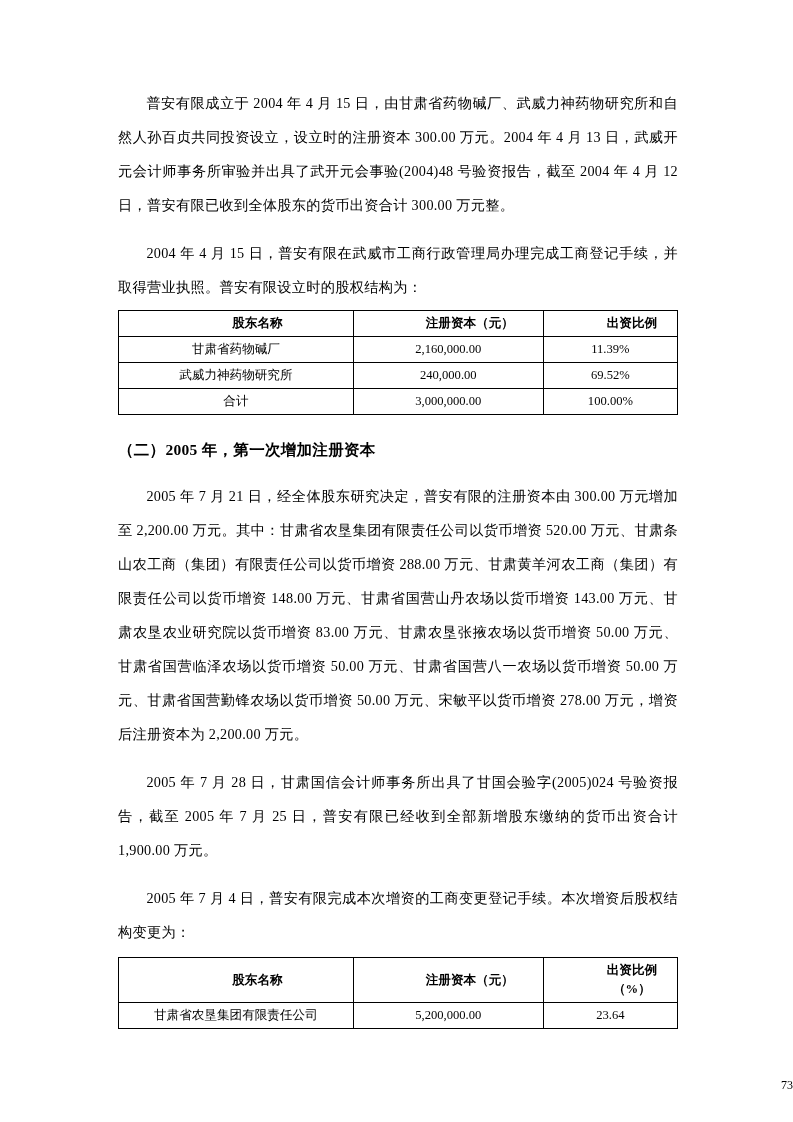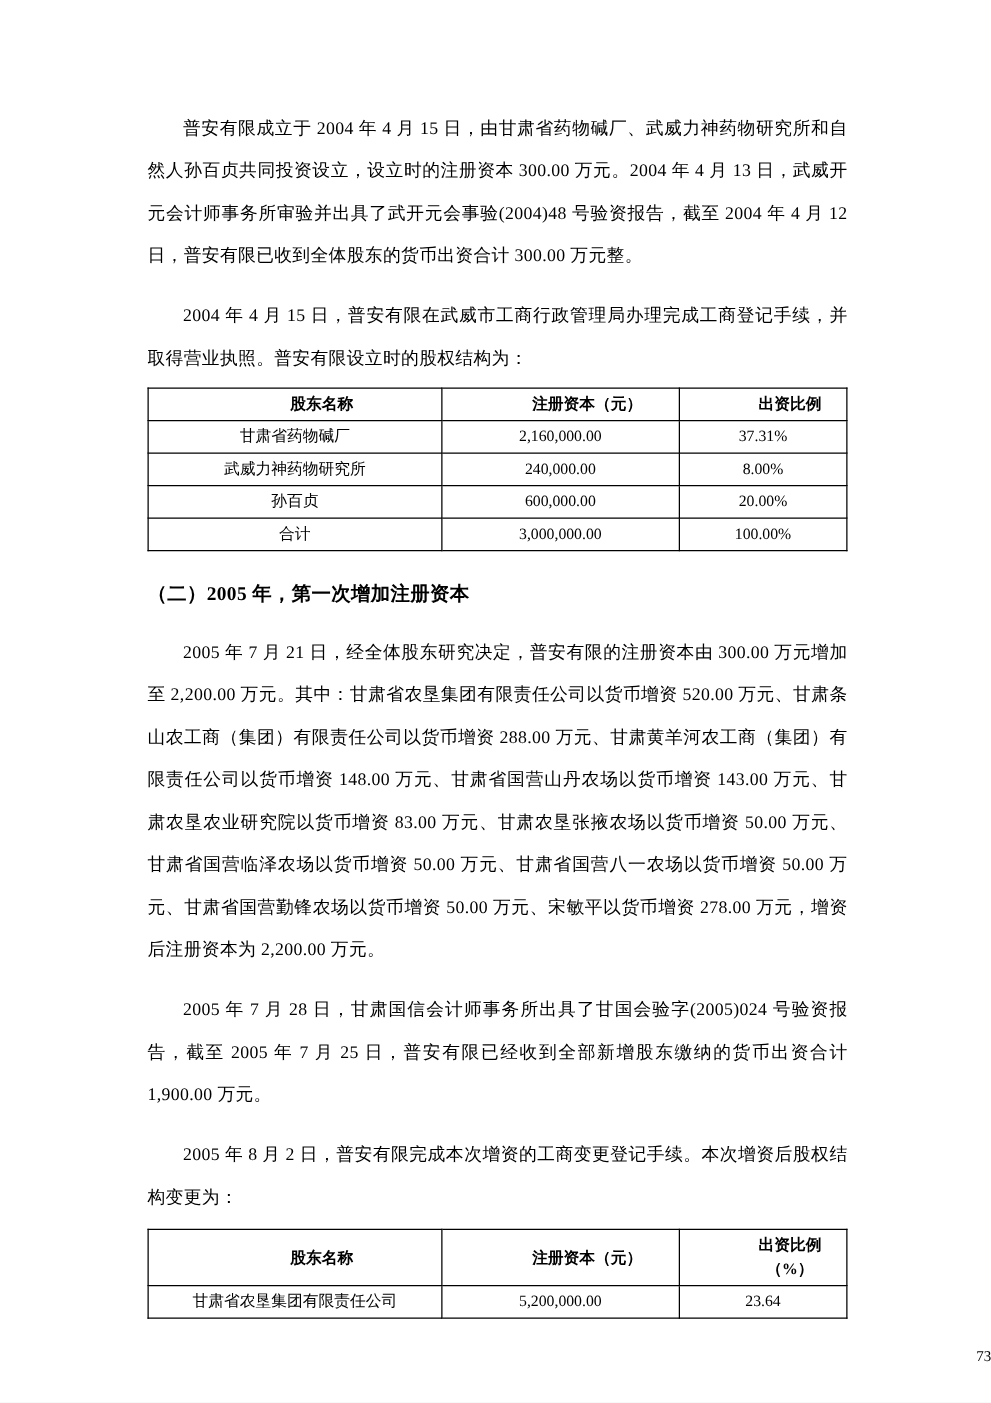--- a/index.html
+++ b/index.html
@@ -109,31 +109,26 @@
           <tr>
             <th class="c-ctr">股东名称</th>
             <th class="c-ctr">注册资本（元）</th>
             <th class="c-ctr">出资比例</th>
           </tr>
         </thead>
         <tbody>
           <tr>
             <td class="c-name">甘肃省药物碱厂</td>
             <td class="c-num">2,160,000.00</td>
-            <td class="c-num">37.31%</td>
+            <td class="c-num">11.39%</td>
           </tr>
           <tr>
             <td class="c-name">武威力神药物研究所</td>
             <td class="c-num">240,000.00</td>
-            <td class="c-num">8.00%</td>
-          </tr>
-          <tr>
-            <td class="c-name">孙百贞</td>
-            <td class="c-num">600,000.00</td>
-            <td class="c-num">20.00%</td>
+            <td class="c-num">69.52%</td>
           </tr>
           <tr>
             <td class="c-ctr bold">合计</td>
             <td class="c-num bold">3,000,000.00</td>
             <td class="c-num bold">100.00%</td>
           </tr>
         </tbody>
       </table>
     </div>
 
@@ -144,21 +139,21 @@
     <div class="gap-sm"></div>
 
     <p class="para">2005 年 7 月 21 日，经全体股东研究决定，普安有限的注册资本由 300.00 万元增加至 2,200.00 万元。其中：甘肃省农垦集团有限责任公司以货币增资 520.00 万元、甘肃条山农工商（集团）有限责任公司以货币增资 288.00 万元、甘肃黄羊河农工商（集团）有限责任公司以货币增资 148.00 万元、甘肃省国营山丹农场以货币增资 143.00 万元、甘肃农垦农业研究院以货币增资 83.00 万元、甘肃农垦张掖农场以货币增资 50.00 万元、甘肃省国营临泽农场以货币增资 50.00 万元、甘肃省国营八一农场以货币增资 50.00 万元、甘肃省国营勤锋农场以货币增资 50.00 万元、宋敏平以货币增资 278.00 万元，增资后注册资本为 2,200.00 万元。</p>
 
     <div class="gap-sm"></div>
 
     <p class="para">2005 年 7 月 28 日，甘肃国信会计师事务所出具了甘国会验字(2005)024 号验资报告，截至 2005 年 7 月 25 日，普安有限已经收到全部新增股东缴纳的货币出资合计 1,900.00 万元。</p>
 
     <div class="gap-sm"></div>
 
-    <p class="para">2005 年 8 月 2 日，普安有限完成本次增资的工商变更登记手续。本次增资后股权结构变更为：</p>
+    <p class="para">2005 年 7 月 4 日，普安有限完成本次增资的工商变更登记手续。本次增资后股权结构变更为：</p>
 
     <div class="tbl-wrap second">
       <table class="tbl">
         <colgroup>
             <col class="w1">
             <col class="w2">
             <col class="w3">
           </colgroup>
         <thead>
           <tr>

